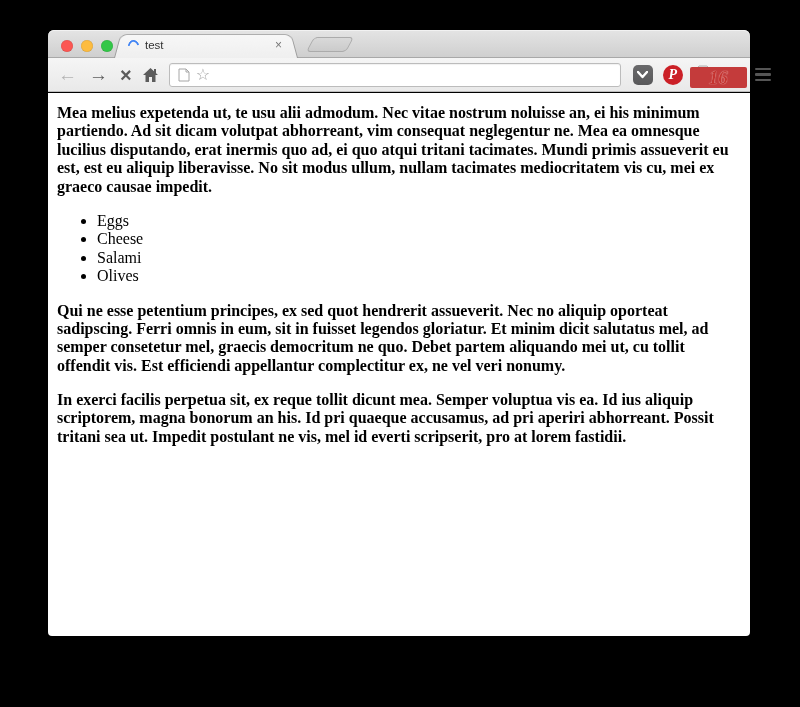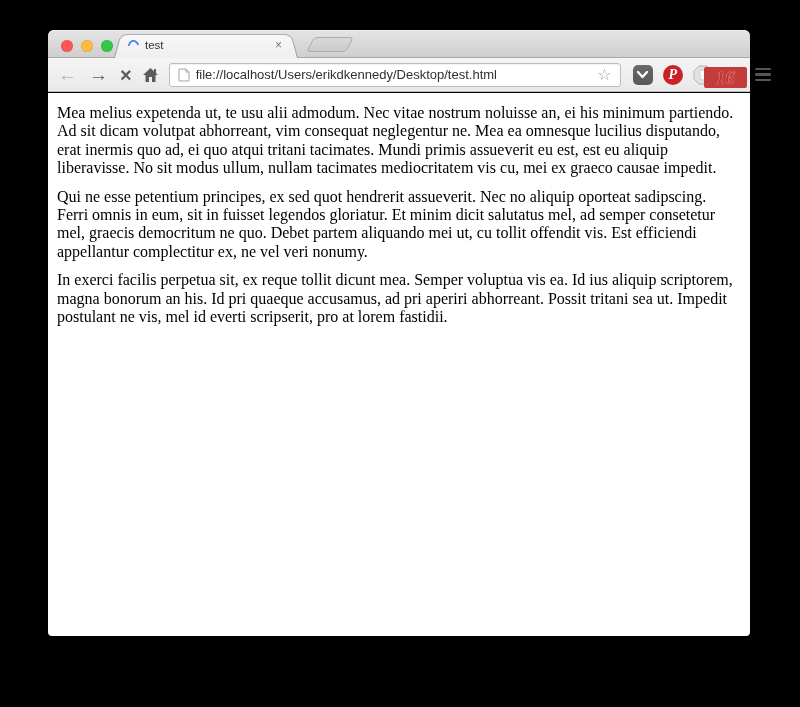--- a/index.html
+++ b/index.html
@@ -57,30 +57,30 @@
 
   .ext-row{display:flex;align-items:center;gap:10px;margin-left:12px;}
   .ext{width:20px;height:20px;display:flex;align-items:center;justify-content:center;position:relative;}
   .pocket{background:linear-gradient(#6a6a6c,var(--pocket-gray));border-radius:5px;}
   .pinterest{background:var(--pinterest-red);border-radius:50%;}
   .pinterest span{color:#fff;font-family:"Liberation Serif",serif;font-style:italic;font-weight:bold;font-size:14px;}
   .hand-ext{filter:grayscale(1);}
   .fontface span{color:var(--fontface-red);font-family:"Liberation Serif",serif;font-style:italic;
     font-weight:bold;font-size:19px;text-shadow:0 0 1px #fff;}
   .badge{position:absolute;right:-4px;bottom:-3px;background:var(--badge-red);color:#fff;
-    font-size:7px;font-weight:bold;padding:1px 12px;border-radius:2px;line-height:1;}
+    font-size:7px;font-weight:bold;padding:1px 19px;border-radius:2px;line-height:1;}
   .menu-btn{margin-left:12px;margin-right:2px;display:flex;flex-direction:column;gap:3px;}
   .menu-btn i{display:block;width:16px;height:2.5px;background:#555;border-radius:1px;}
 
   
   .content{position:absolute;left:0;top:63px;width:100%;height:543px;background:#fff;
     border-radius:0 0 4px 4px;overflow:hidden;}
   .page{padding:11px 9px 9px;font-family:"Liberation Serif",serif;font-size:16px;
     line-height:1.15;color:#000;}
-  .page p{margin:10px 0;}
+  .page p{margin:16px 0;font-weight:bold;}
   .page p:first-child{margin-top:0;}
   .page ul{margin:16px 0;padding-left:40px;}
 </style>
 </head>
 <body>
 
 <div class="browser-window">
 
   <div class="tabstrip">
     <span class="traffic red"></span>
@@ -108,21 +108,20 @@
           <path d="M8.5 1 L16 8 L13.5 8 L13.5 15 L10 15 L10 10 L7 10 L7 15 L3.5 15 L3.5 8 L1 8 Z" fill="#5c5c5c"></path>
           <rect x="12" y="2" width="2" height="4" fill="#5c5c5c"></rect>
         </svg>
     </span>
 
     <div class="omnibox">
       <svg width="12" height="14" viewBox="0 0 12 14">
           <path d="M1 1 L8 1 L11 4 L11 13 L1 13 Z" fill="#fff" stroke="#a6a6a6" stroke-width="1"></path>
           <path d="M8 1 L8 4 L11 4" fill="none" stroke="#a6a6a6" stroke-width="1"></path>
         </svg>
-      <span class="url-text">file://localhost/Users/erikdkennedy/Desktop/test.html</span>
       <span class="star">☆</span>
     </div>
 
     <div class="ext-row">
       <div class="ext pocket">
         <svg width="11" height="8" viewBox="0 0 11 8">
             <polyline points="1,1 5.5,6 10,1" fill="none" stroke="#fff" stroke-width="2.4" stroke-linecap="round" stroke-linejoin="round"></polyline>
           </svg>
       </div>
       <div class="ext pinterest">
@@ -143,18 +142,24 @@
     <div class="menu-btn">
       <i></i>
         <i></i>
         <i></i>
     </div>
   </div>
 
   <div class="content">
     <div class="page">
       <p>Mea melius expetenda ut, te usu alii admodum. Nec vitae nostrum noluisse an, ei his minimum partiendo. Ad sit dicam volutpat abhorreant, vim consequat neglegentur ne. Mea ea omnesque lucilius disputando, erat inermis quo ad, ei quo atqui tritani tacimates. Mundi primis assueverit eu est, est eu aliquip liberavisse. No sit modus ullum, nullam tacimates mediocritatem vis cu, mei ex graeco causae impedit.</p>
+      <ul>
+        <li>Eggs</li>
+        <li>Cheese</li>
+        <li>Salami</li>
+        <li>Olives</li>
+      </ul>
       <p>Qui ne esse petentium principes, ex sed quot hendrerit assueverit. Nec no aliquip oporteat sadipscing. Ferri omnis in eum, sit in fuisset legendos gloriatur. Et minim dicit salutatus mel, ad semper consetetur mel, graecis democritum ne quo. Debet partem aliquando mei ut, cu tollit offendit vis. Est efficiendi appellantur complectitur ex, ne vel veri nonumy.</p>
       <p>In exerci facilis perpetua sit, ex reque tollit dicunt mea. Semper voluptua vis ea. Id ius aliquip scriptorem, magna bonorum an his. Id pri quaeque accusamus, ad pri aperiri abhorreant. Possit tritani sea ut. Impedit postulant ne vis, mel id everti scripserit, pro at lorem fastidii.</p>
     </div>
   </div>
 
 </div>
 
 </body></html>

